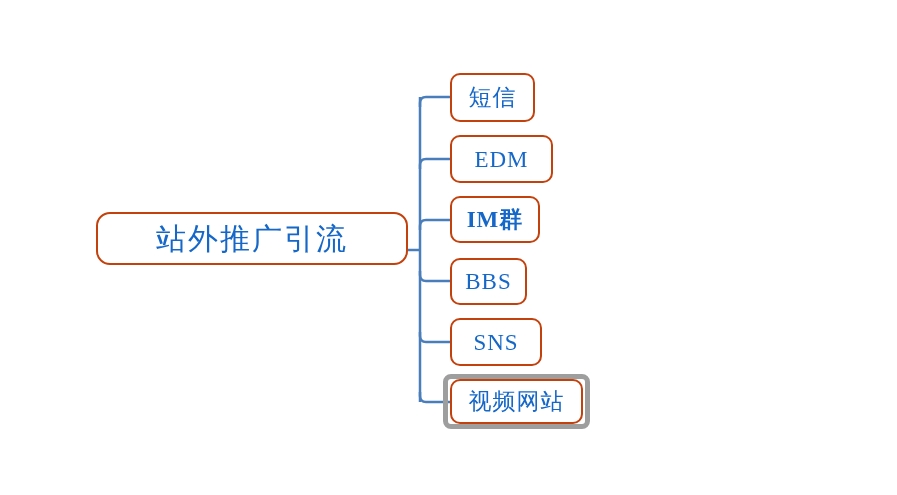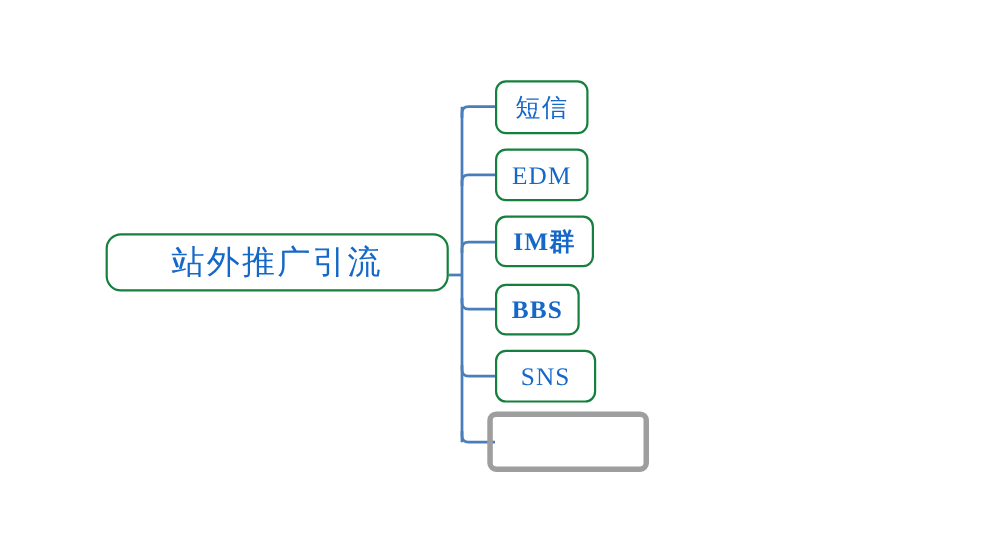--- a/index.html
+++ b/index.html
@@ -21,21 +21,21 @@
     position: absolute;
     left: 0;
     top: 0;
     width: 897px;
     height: 495px;
   }
   .node {
     position: absolute;
     box-sizing: border-box;
     background: #ffffff;
-    border: 2px solid #15803d;
+    border: 2px solid #c2410c;
     border-radius: 10px;
     color: #1567c8;
     display: flex;
     align-items: center;
     justify-content: center;
     font-family: "Liberation Serif", "DejaVu Serif", serif;
     line-height: 1;
     white-space: nowrap;
     z-index: 3;
   }
@@ -79,30 +79,33 @@
   <div class="node root" style="left: 96px; top: 212px; width: 312px; height: 53px;">
     <span>站外推广引流</span>
   </div>
 
   <div class="selection-frame" style="left: 443px; top: 374px; width: 147px; height: 55px;"></div>
 
   <div class="node child" style="left: 450px; top: 73px; width: 85px; height: 49px;">
     <span>短信</span>
   </div>
 
-  <div class="node child" style="left: 450px; top: 135px; width: 85px; height: 48px; align-items: center;">
+  <div class="node child" style="left: 450px; top: 135px; width: 103px; height: 48px; align-items: center;">
     <span>EDM</span>
   </div>
 
   <div class="node child" style="left: 450px; top: 196px; width: 90px; height: 47px; font-weight: bold;">
     <span>IM群</span>
   </div>
 
-  <div class="node child" style="left: 450px; top: 258px; width: 77px; height: 47px; font-weight: bold;">
+  <div class="node child" style="left: 450px; top: 258px; width: 77px; height: 47px;">
     <span>BBS</span>
   </div>
 
   <div class="node child" style="left: 450px; top: 318px; width: 92px; height: 48px;">
     <span>SNS</span>
   </div>
 
+  <div class="node child" style="left: 450px; top: 379px; width: 133px; height: 45px;">
+    <span>视频网站</span>
+  </div>
 
 </div>
 
 </body></html>

